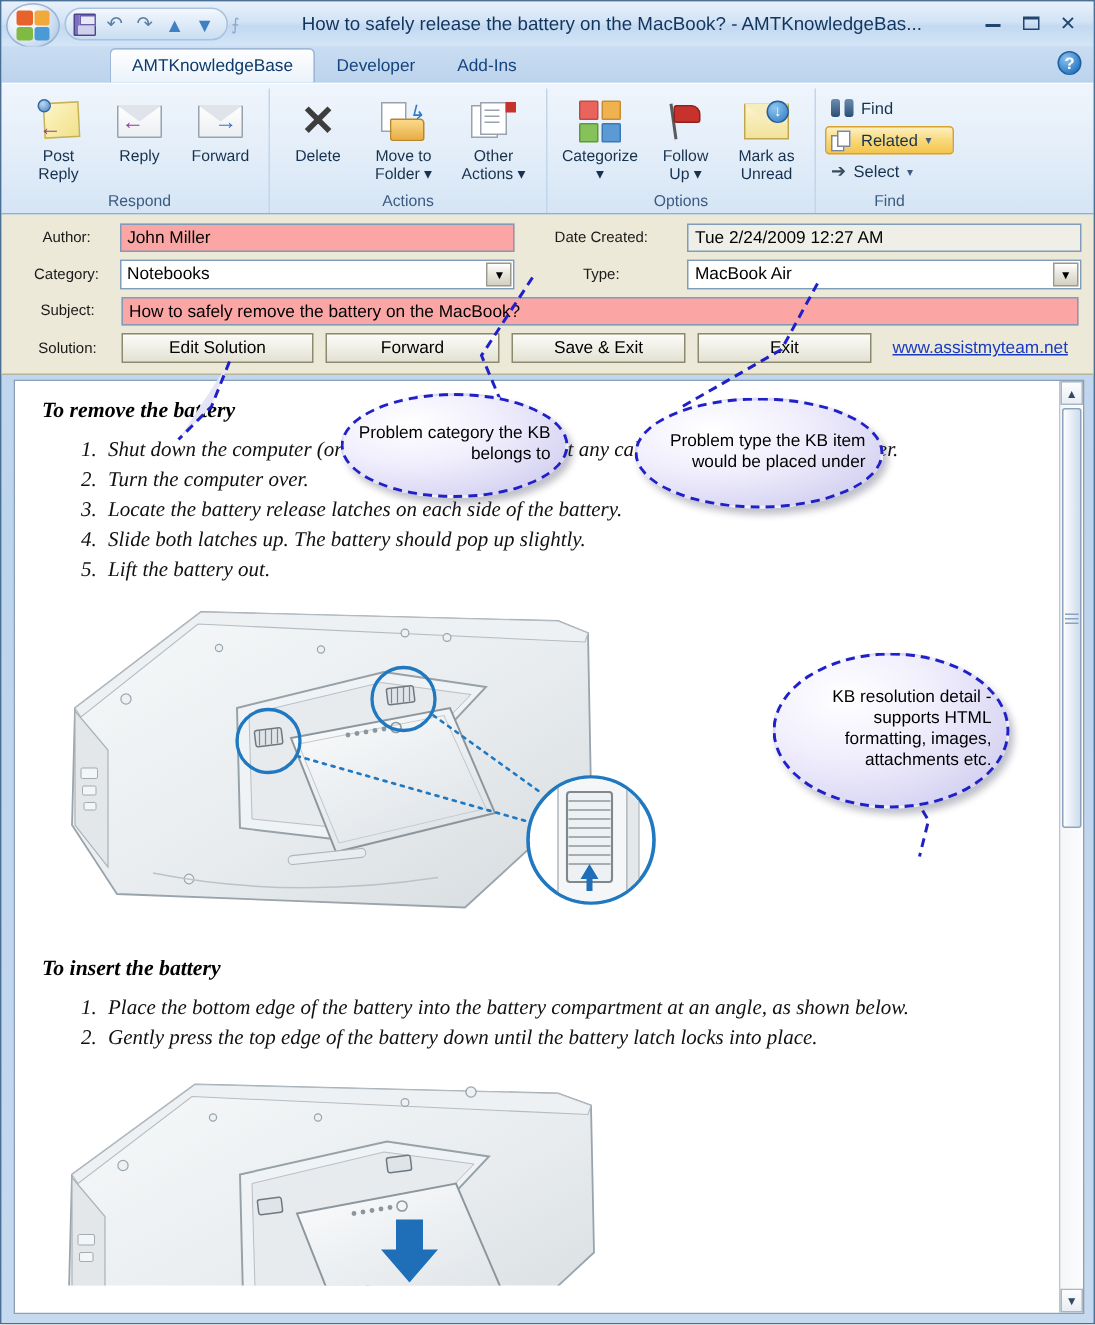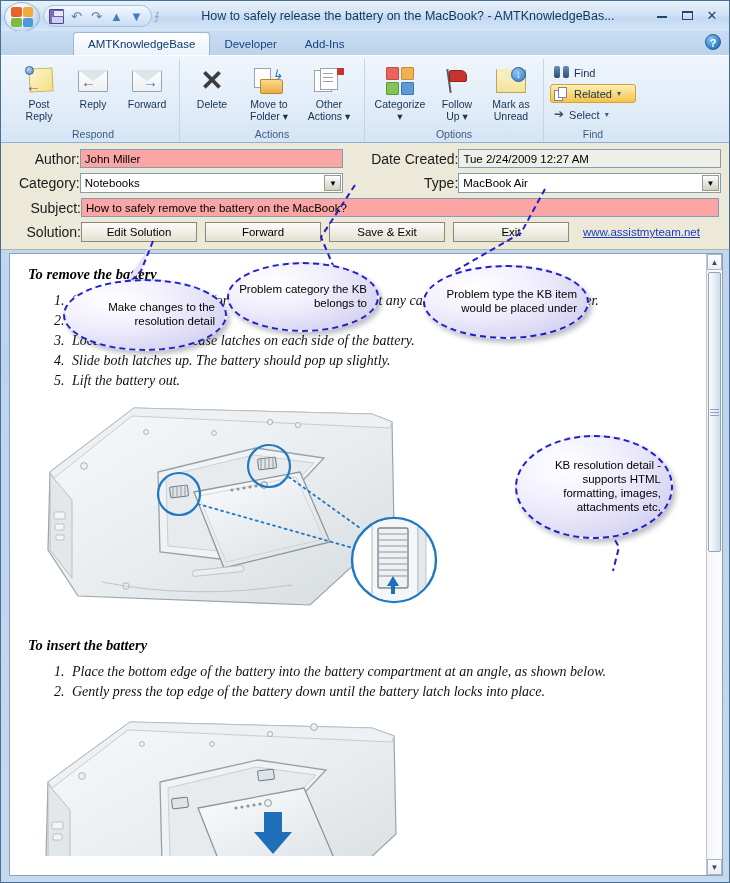--- a/index.html
+++ b/index.html
@@ -227,21 +227,21 @@
   .ic-cursor { color:#3a4c60; font-size:12px; line-height:13px; }
   .caret { font-size:8px; color:#3b5c80; }
 
   
   .formarea {
     background: #ece9d8;
     padding: 6px 8px 6px 8px;
     border-bottom: 1px solid #b6b39c;
   }
   .frow { display:flex; align-items:center; margin-bottom: 5px; }
-  .flabel { font-size: 14px; color:#1a1a1a; text-align:right; padding-right:0; white-space:nowrap; }
+  .flabel { font-size: 10px; color:#1a1a1a; text-align:center; padding-right:0; white-space:nowrap; }
   .w-author { width: 72px; }
   .w-date { width: 117px; }
   .finput {
     background:#fca5a5; border:1px solid #7f9db9;
     height: 19px; font-size: 11.5px; color:#000;
     padding: 1px 4px; display:flex; align-items:center;
     font-family:"Liberation Sans", sans-serif;
     overflow:hidden; white-space:nowrap;
   }
   .finput.ro { background:#efefe7; }
@@ -544,21 +544,21 @@
       </span>
     </div>
 
     <div class="frow">
       <span class="flabel w-author">Subject:</span>
       <span class="finput" style="width:638px">How to safely remove the battery on the MacBook?</span>
     </div>
 
     <div class="frow" style="margin-bottom:1px">
       <span class="flabel w-author">Solution:</span>
-      <span class="fbtn" style="width:116px">Edit Solution</span>
+      <span class="fbtn" style="width:128px">Edit Solution</span>
       <span class="fbtn" style="width:116px;margin-left:8px">Forward</span>
       <span class="fbtn" style="width:116px;margin-left:8px">Save &amp;  Exit</span>
       <span class="fbtn" style="width:116px;margin-left:8px">Exit</span>
       <a class="flink" style="margin-left:14px">www.assistmyteam.net</a>
     </div>
   </div>
 
   <div class="bodywrap">
     <div class="doc">
 
@@ -718,23 +718,20 @@
       </div>
       <div class="sb-arrow">▼</div>
     </div>
   </div>
 
   <div class="tail" style="left:110px; top:236px;">
     <svg width="70" height="70">
         <polyline points="42,4 30,34 8,56" fill="#e6e4f7" stroke="#2020c8" stroke-width="2" stroke-dasharray="6,4"></polyline>
       </svg>
   </div>
-  <div class="callout" style="left:62px; top:278px; width:164px; height:72px;">
-    <span>Make changes to the resolution detail</span>
-  </div>
 
   <div class="tail" style="left:296px; top:182px;">
     <svg width="70" height="100">
         <polyline points="58,2 24,54 40,92" fill="none" stroke="#2020c8" stroke-width="2" stroke-dasharray="6,4"></polyline>
       </svg>
   </div>
   <div class="callout" style="left:226px; top:261px; width:152px; height:70px;">
     <span>Problem category the KB belongs to</span>
   </div>
 

